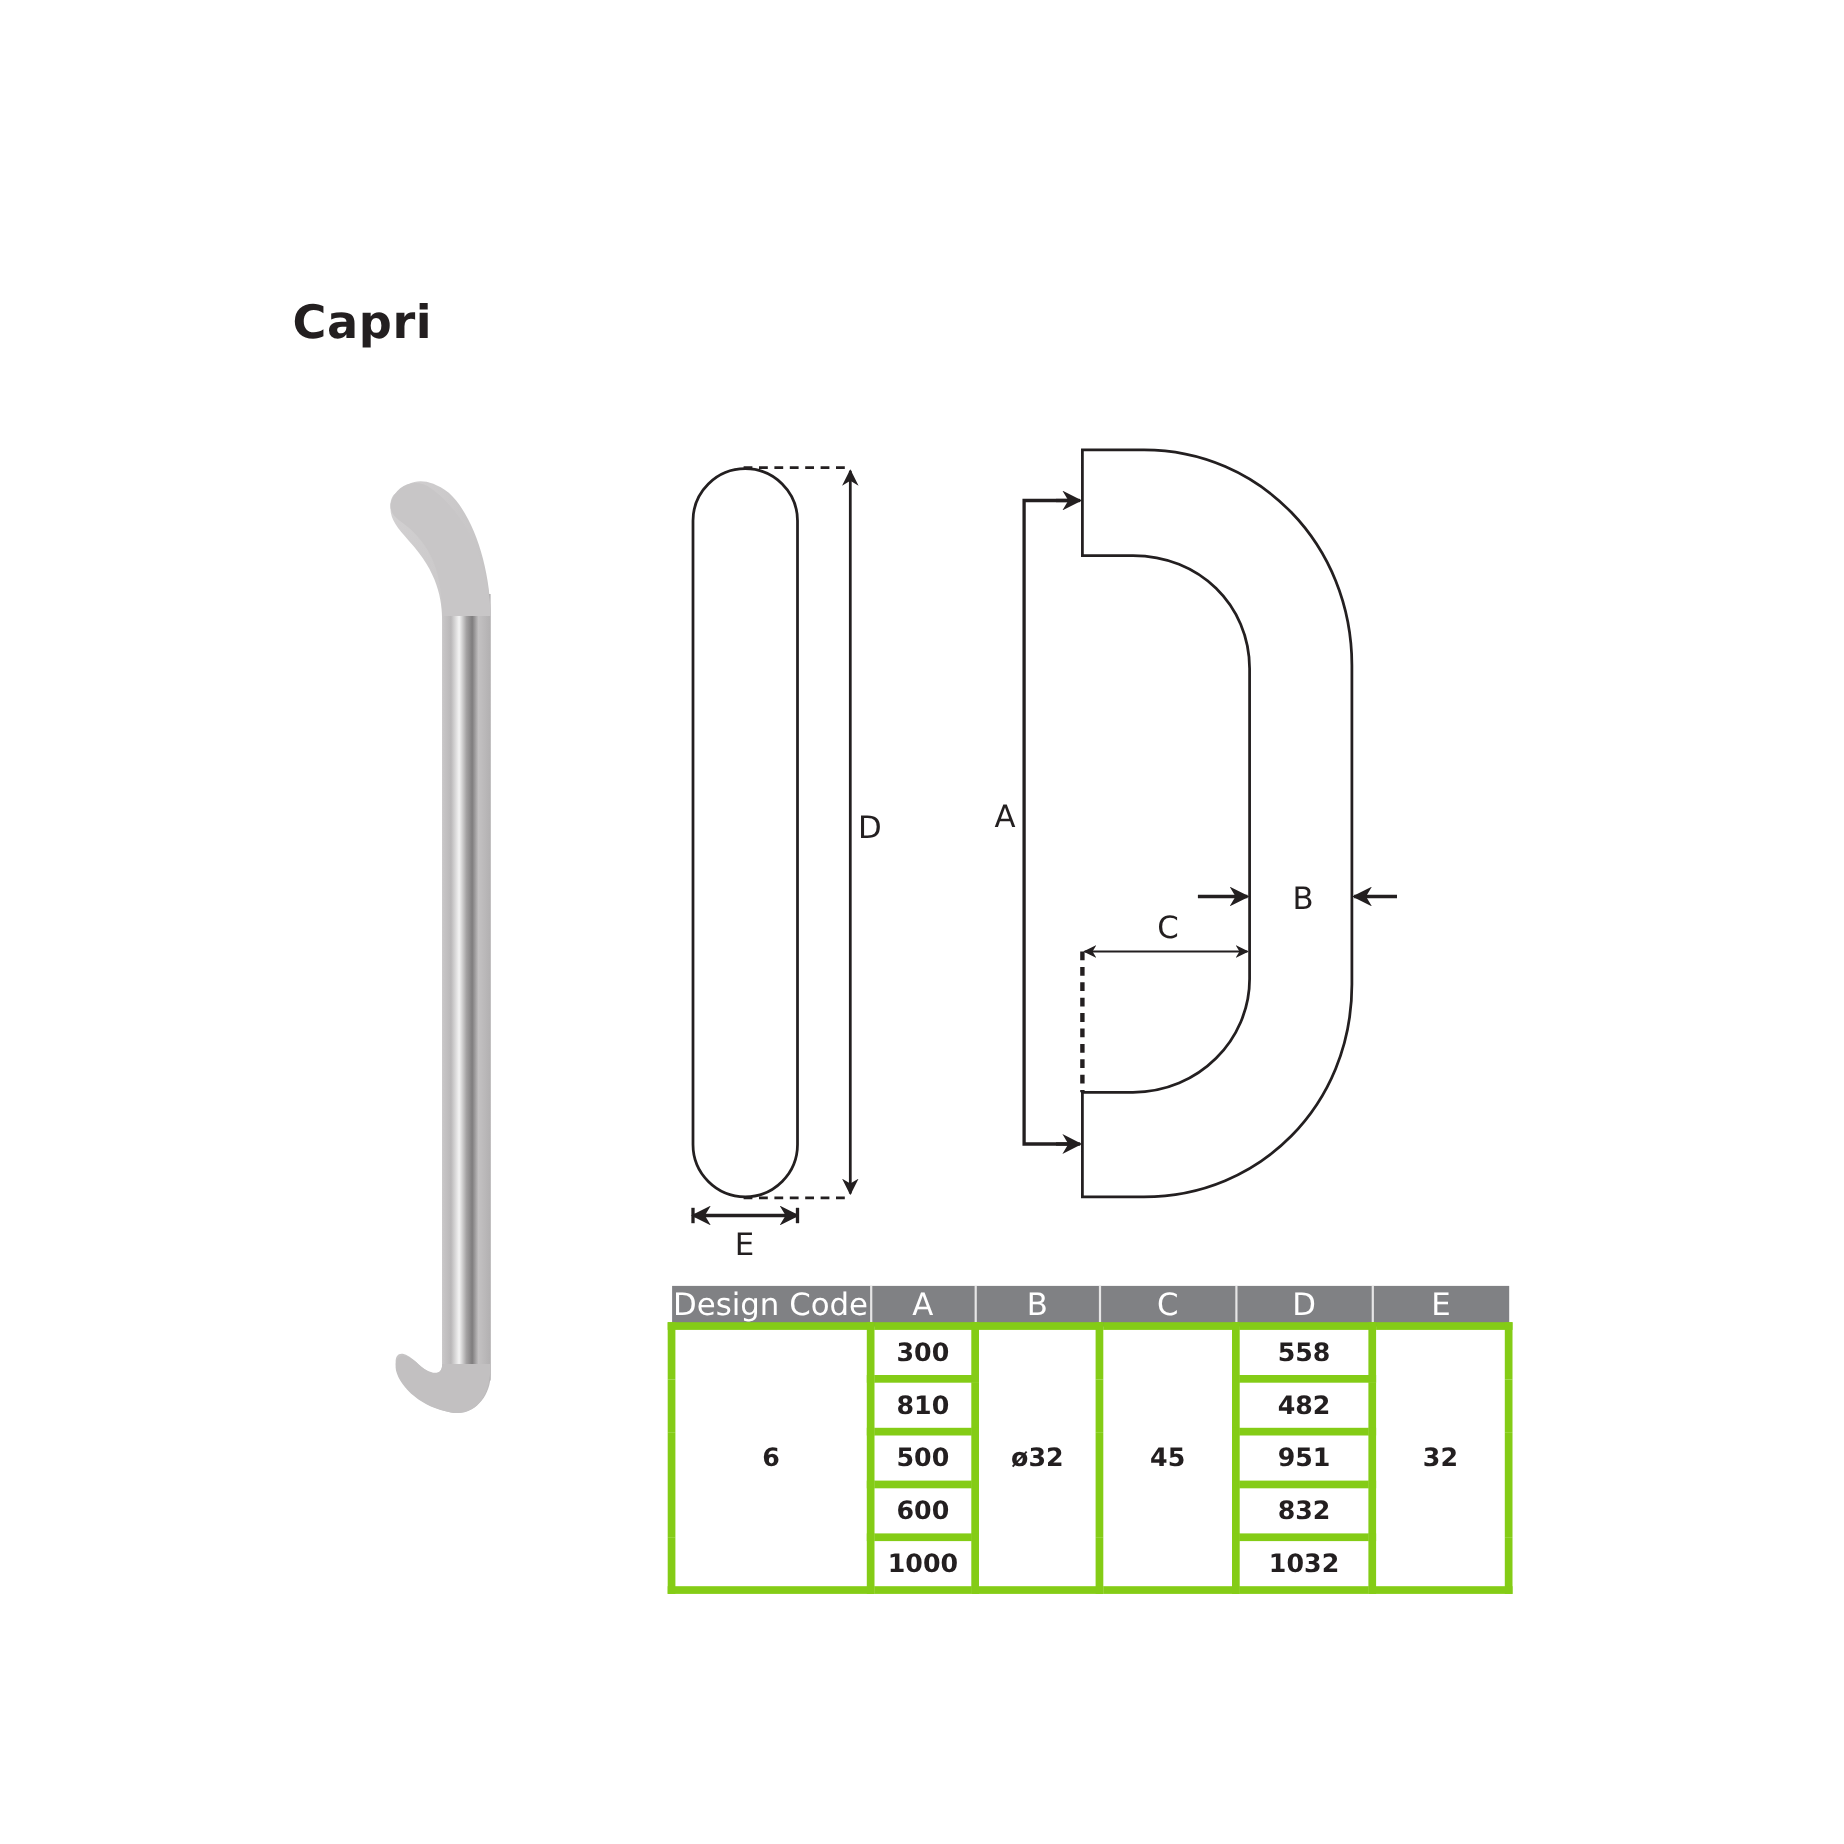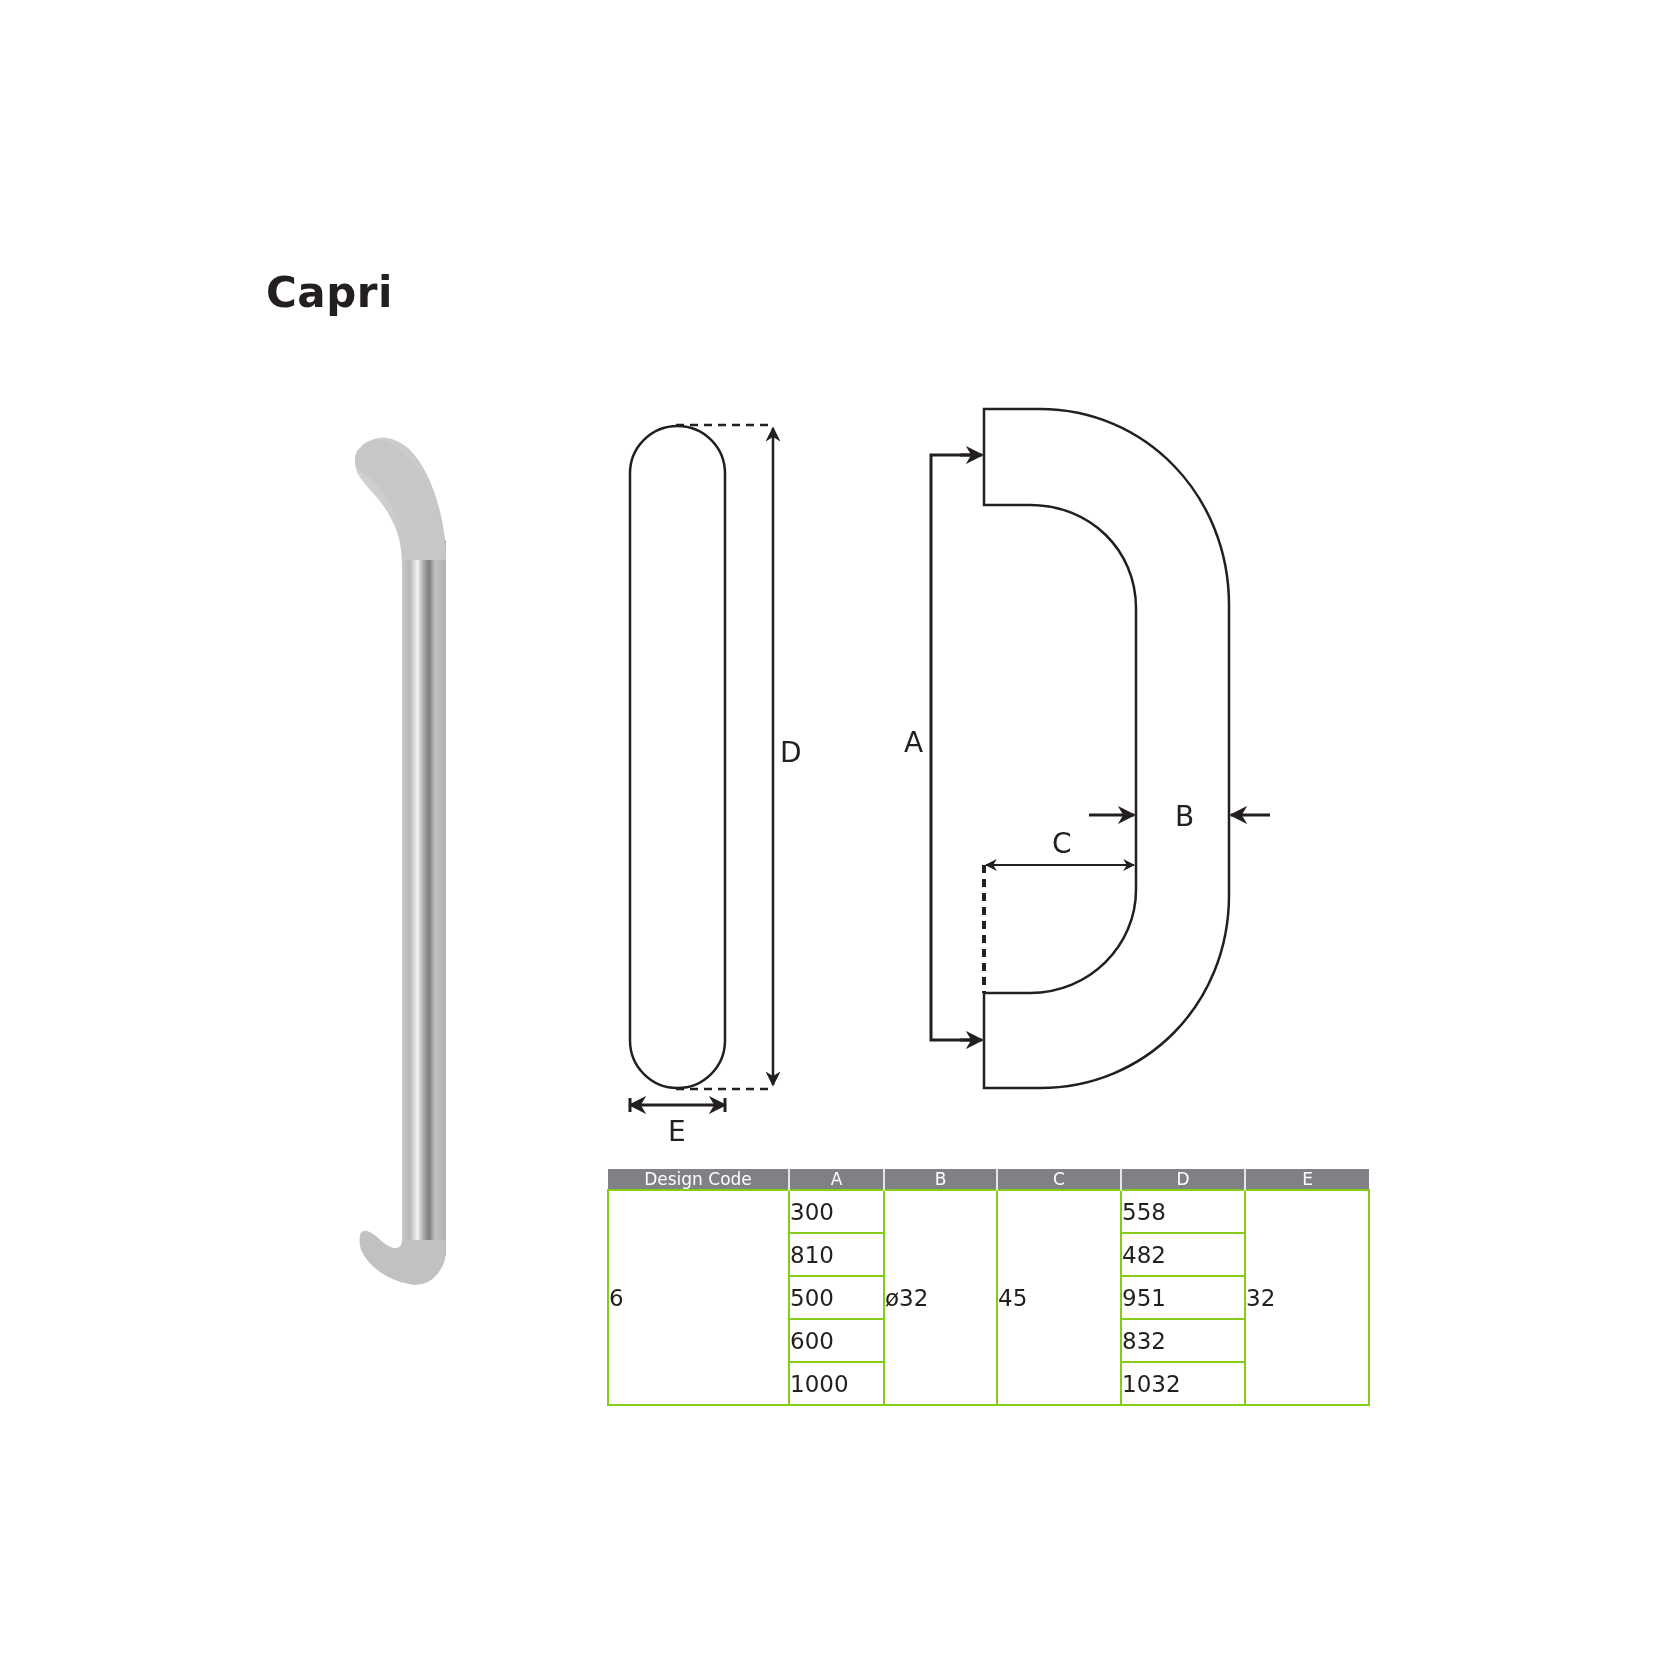--- a/index.html
+++ b/index.html
@@ -1,23 +1,23 @@
 <!DOCTYPE html>
 <html><head>
 <meta charset="utf-8">
 <style>
   html, body { margin: 0; padding: 0; background: #ffffff; }
   body { width: 1676px; height: 1676px; position: relative; overflow: hidden; font-family: "DejaVu Sans", sans-serif; color: #231f20; }
   .title { position: absolute; left: 266px; top: 268px; font-family: "DejaVu Sans", sans-serif; font-weight: bold; font-size: 42px; letter-spacing: 0.5px; color: #231f20; margin: 0; }
   svg.art { position: absolute; left: 0; top: 0; width: 1676px; height: 1676px; }
   .lbl { font-family: "DejaVu Sans", sans-serif; font-size: 28px; fill: #231f20; }
   table.spec { position: absolute; left: 607px; top: 1169px; border-collapse: collapse; font-family: "DejaVu Sans", sans-serif; font-size: 23px; color: #231f20; table-layout: fixed; }
-  table.spec th { background: #808184; color: #ffffff; font-weight: normal; height: 18px; padding: 0; text-align: center; border-right: 2px solid #e6e6e6; font-size: 17px; }
+  table.spec th { background: #808184; color: #ffffff; font-weight: normal; height: 18px; padding: 0; text-align: center; border-right: 2px solid #e6e6e6; font-size: 28px; }
   table.spec th:last-child { border-right: none; }
-  table.spec td { height: 41px; padding: 0; text-align: left; border: 2px solid #84cc16; }
+  table.spec td { height: 41px; padding: 0; text-align: center; border: 7px solid #84cc16; font-weight: bold; }
   .col-code { width: 181px; } .col-a { width: 95px; } .col-b { width: 113px; } .col-c { width: 124px; } .col-d { width: 124px; } .col-e { width: 124px; }
 </style>
 </head>
 <body>
 
 <h1 class="title">Capri</h1>
 
 <svg class="art" viewBox="0 0 1676 1676">
   <defs>
     <linearGradient id="steel" x1="0" x2="1" y1="0" y2="0">

